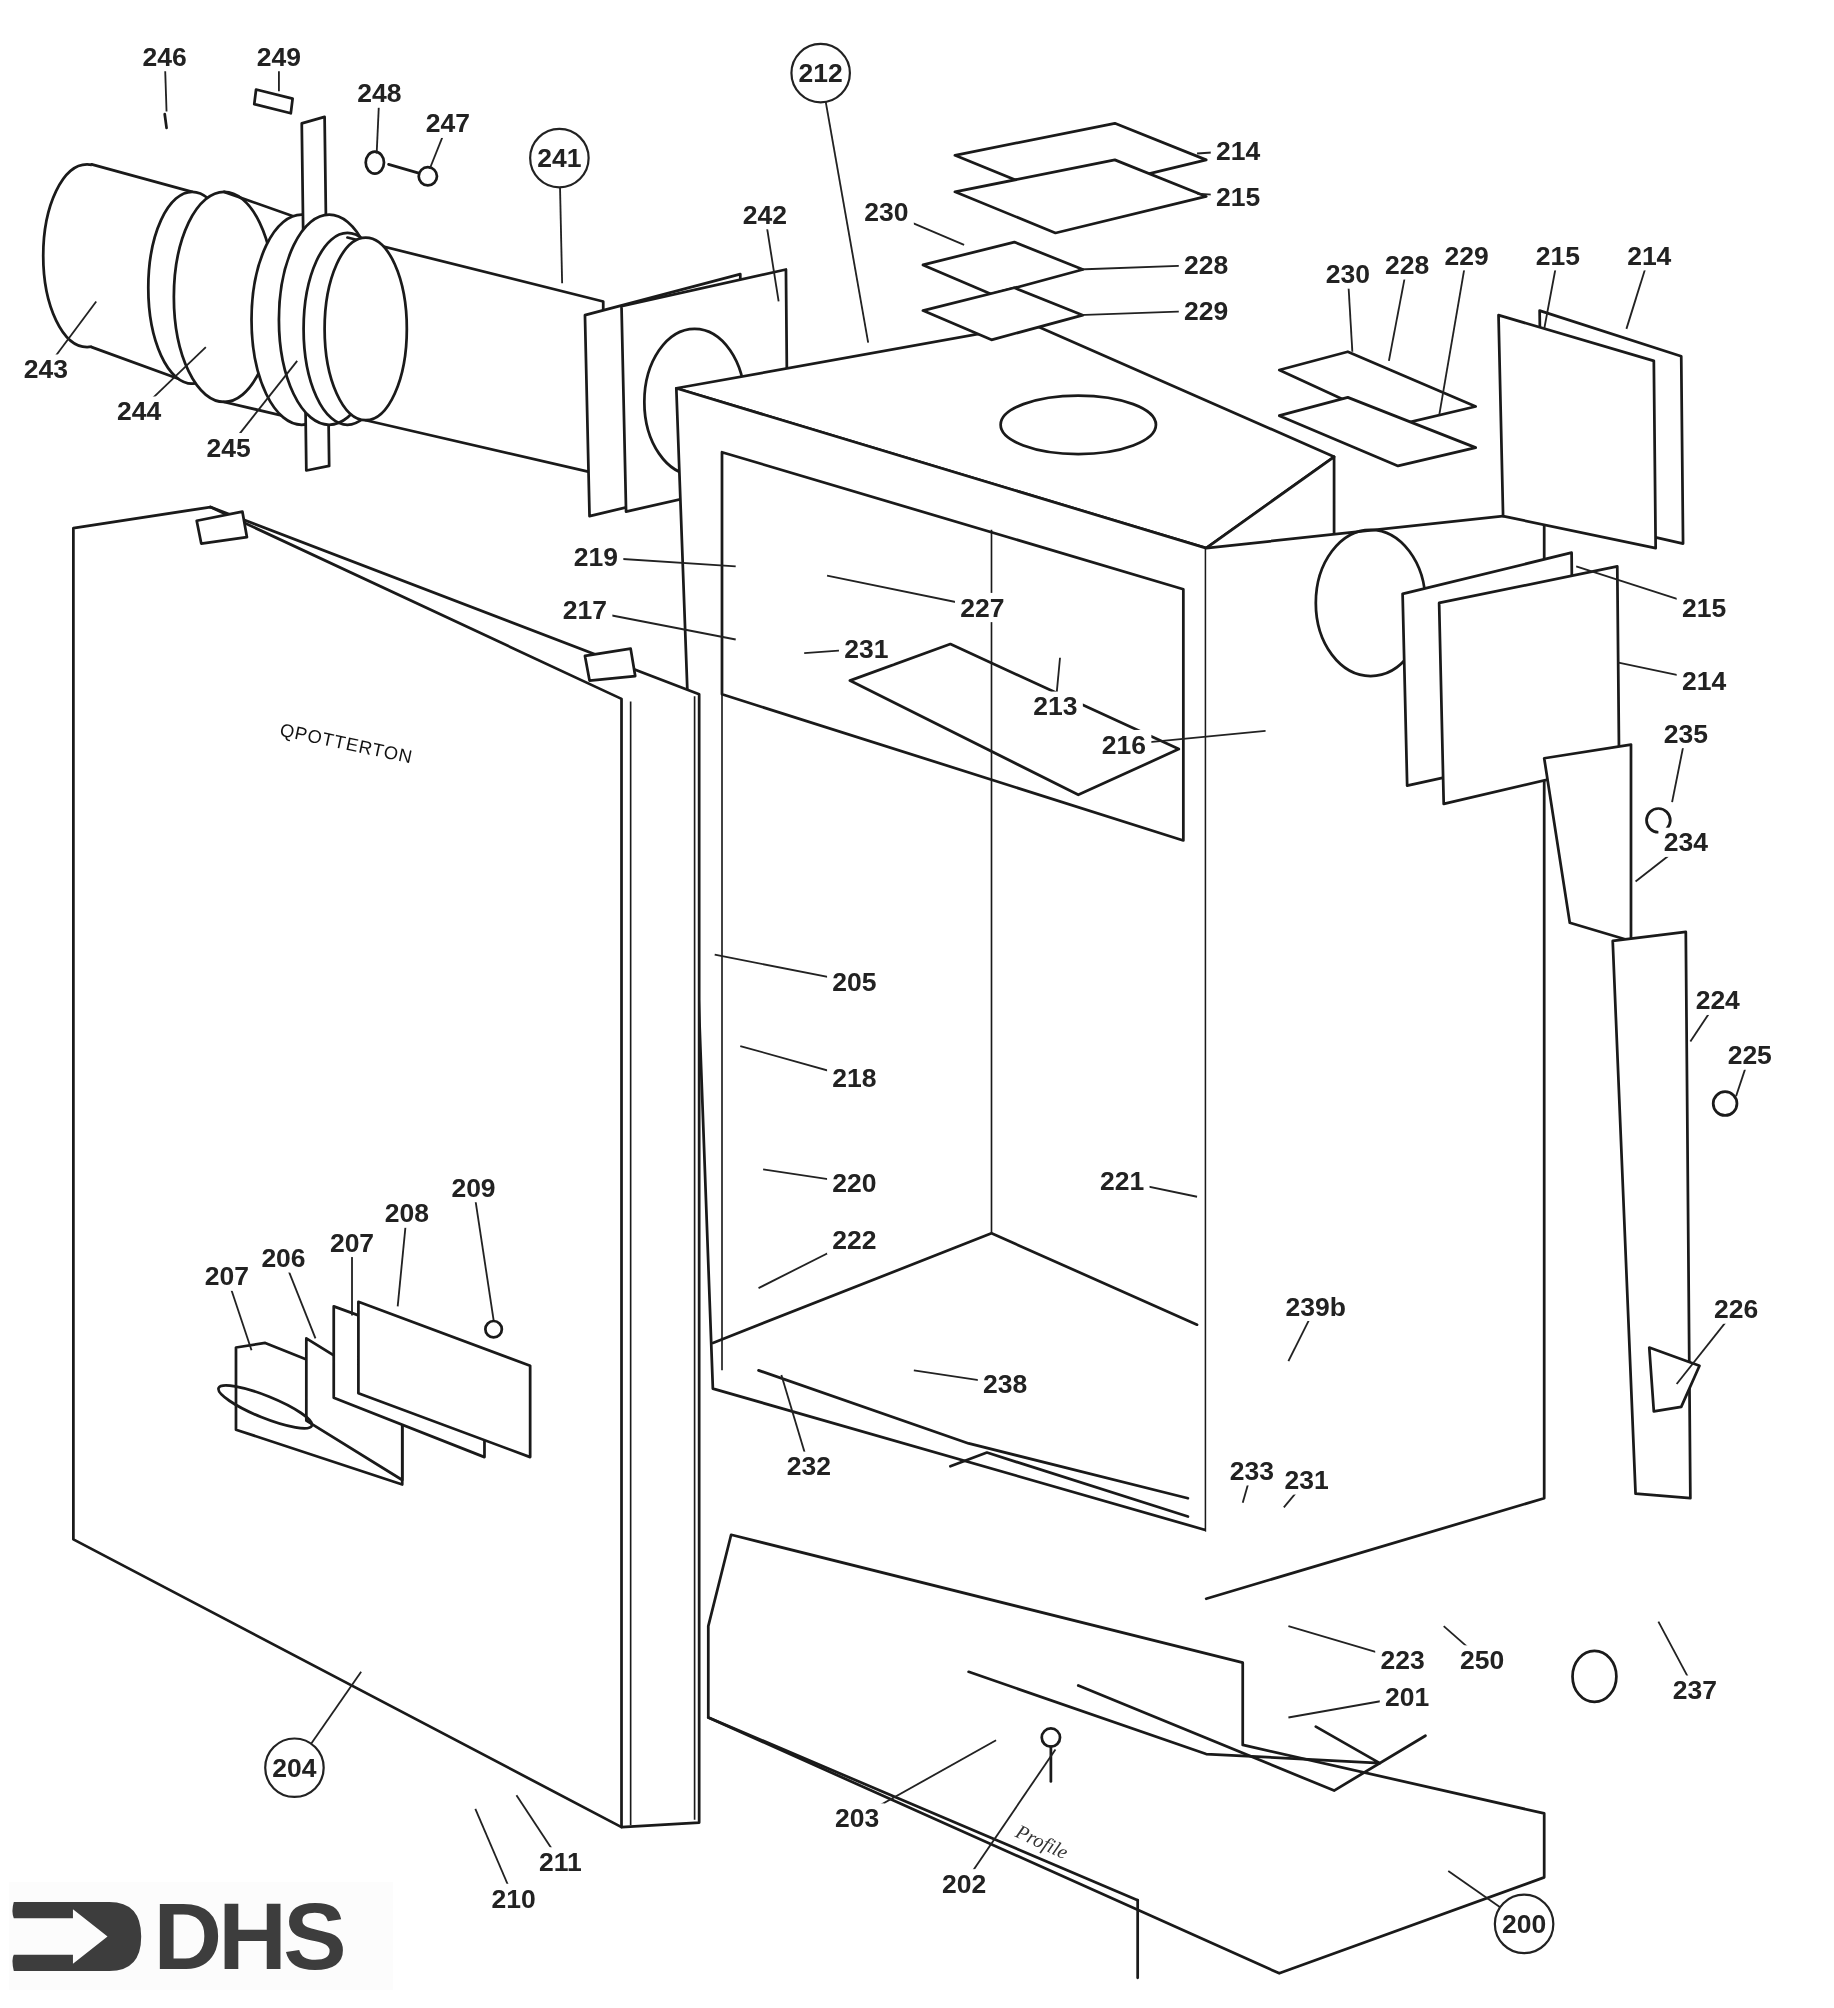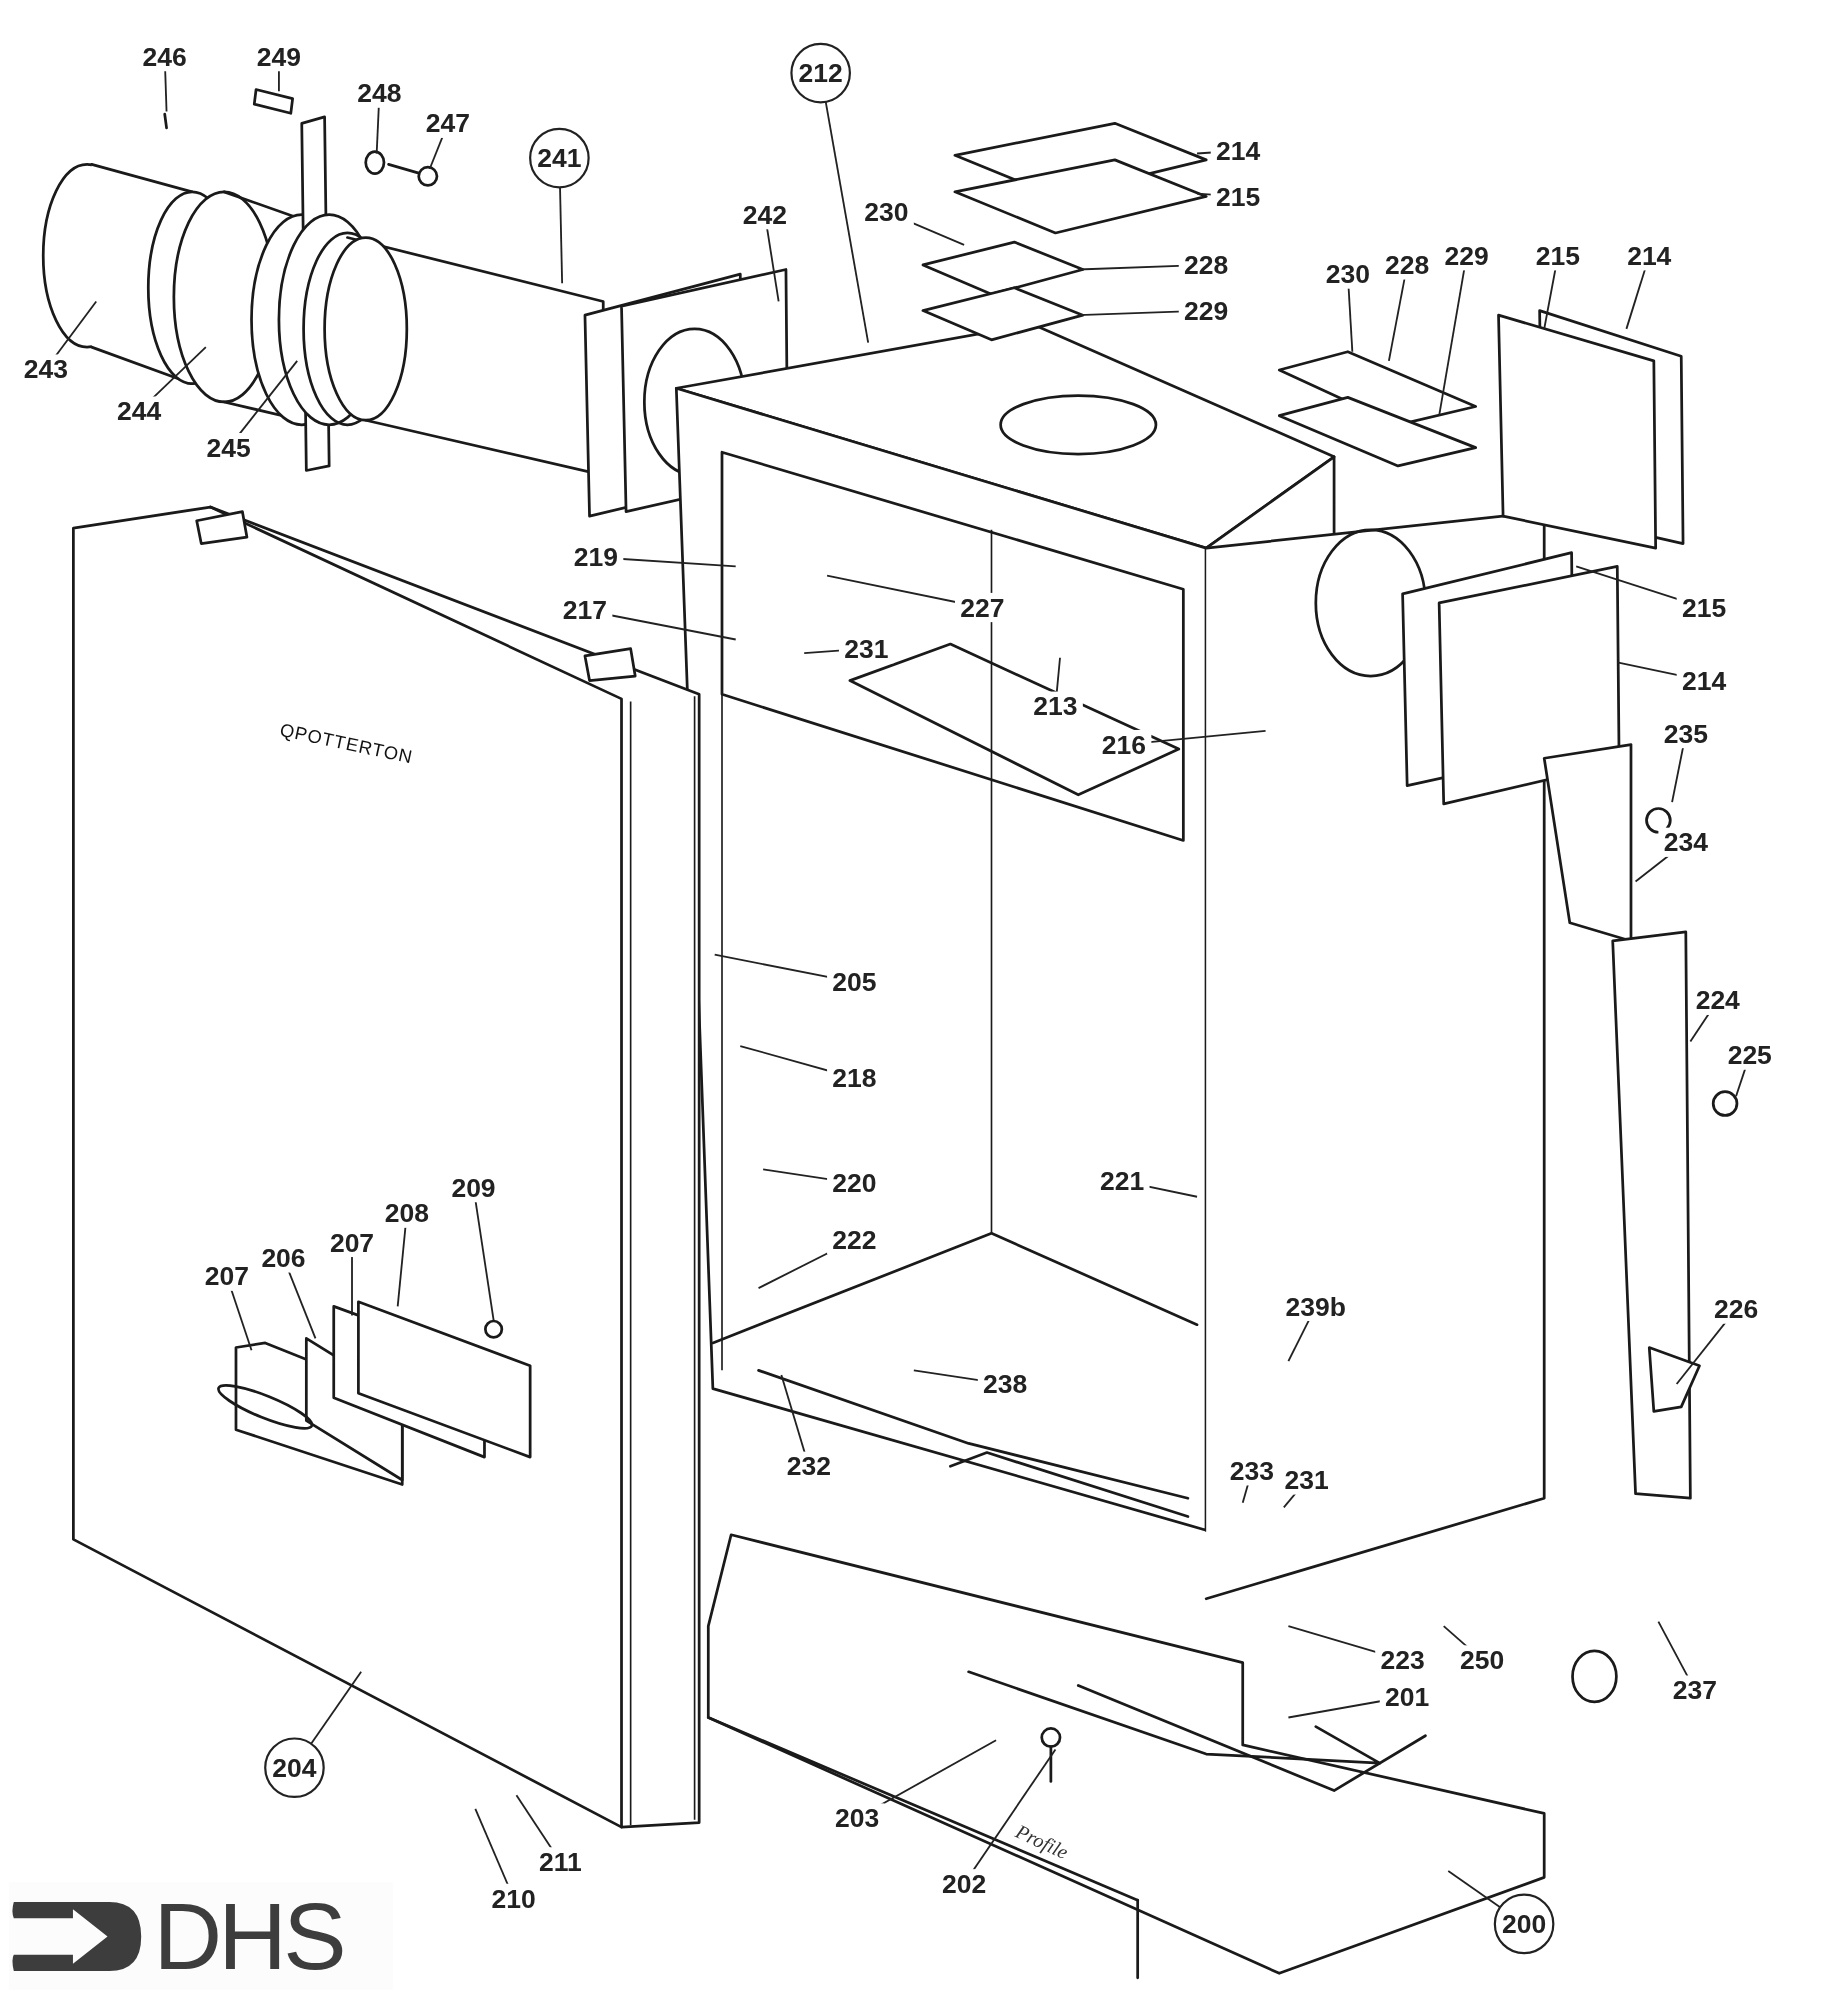--- a/index.html
+++ b/index.html
@@ -7,21 +7,21 @@
   #diagram{position:absolute;left:0;top:0;width:1835px;height:2008px;}
   .ln{stroke:#1a1a1a;stroke-width:3;fill:none;stroke-linejoin:round;stroke-linecap:round;}
   .thin{stroke:#1a1a1a;stroke-width:1.8;fill:none;}
   .fillw{fill:#ffffff;}
   .lbl{font-family:"Liberation Sans",sans-serif;font-weight:bold;font-size:29px;fill:#222;}
   .lead{stroke:#222;stroke-width:2;fill:none;}
   .circ{stroke:#222;stroke-width:2.4;fill:#fff;}
   .brand{font-family:"Liberation Sans",sans-serif;font-size:20px;fill:#111;letter-spacing:1px;}
   .script{font-family:"Liberation Serif",serif;font-style:italic;font-size:22px;fill:#333;}
   #logo{position:absolute;left:9.1px;top:1882px;width:384px;height:108px;background:#fcfcfc;display:flex;align-items:center;}
-  #logo .txt{font-family:"Liberation Sans",sans-serif;font-weight:normal;font-size:95px;color:#3d3d3d;letter-spacing:-3.7px;margin-left:7.3px;line-height:1;}
+  #logo .txt{font-family:"Liberation Sans",sans-serif;font-weight:bold;font-size:95px;color:#3d3d3d;letter-spacing:-3.7px;margin-left:7.3px;line-height:1;}
 </style>
 </head>
 <body>
 
 <svg id="diagram" viewBox="0 0 2008 2198" xmlns="http://www.w3.org/2000/svg">
 
   <g>
 
     <ellipse class="ln fillw" cx="95" cy="280" rx="48" ry="100"></ellipse>
     <path class="ln fillw" d="M100 180 L210 210 L210 420 L100 380"></path>

